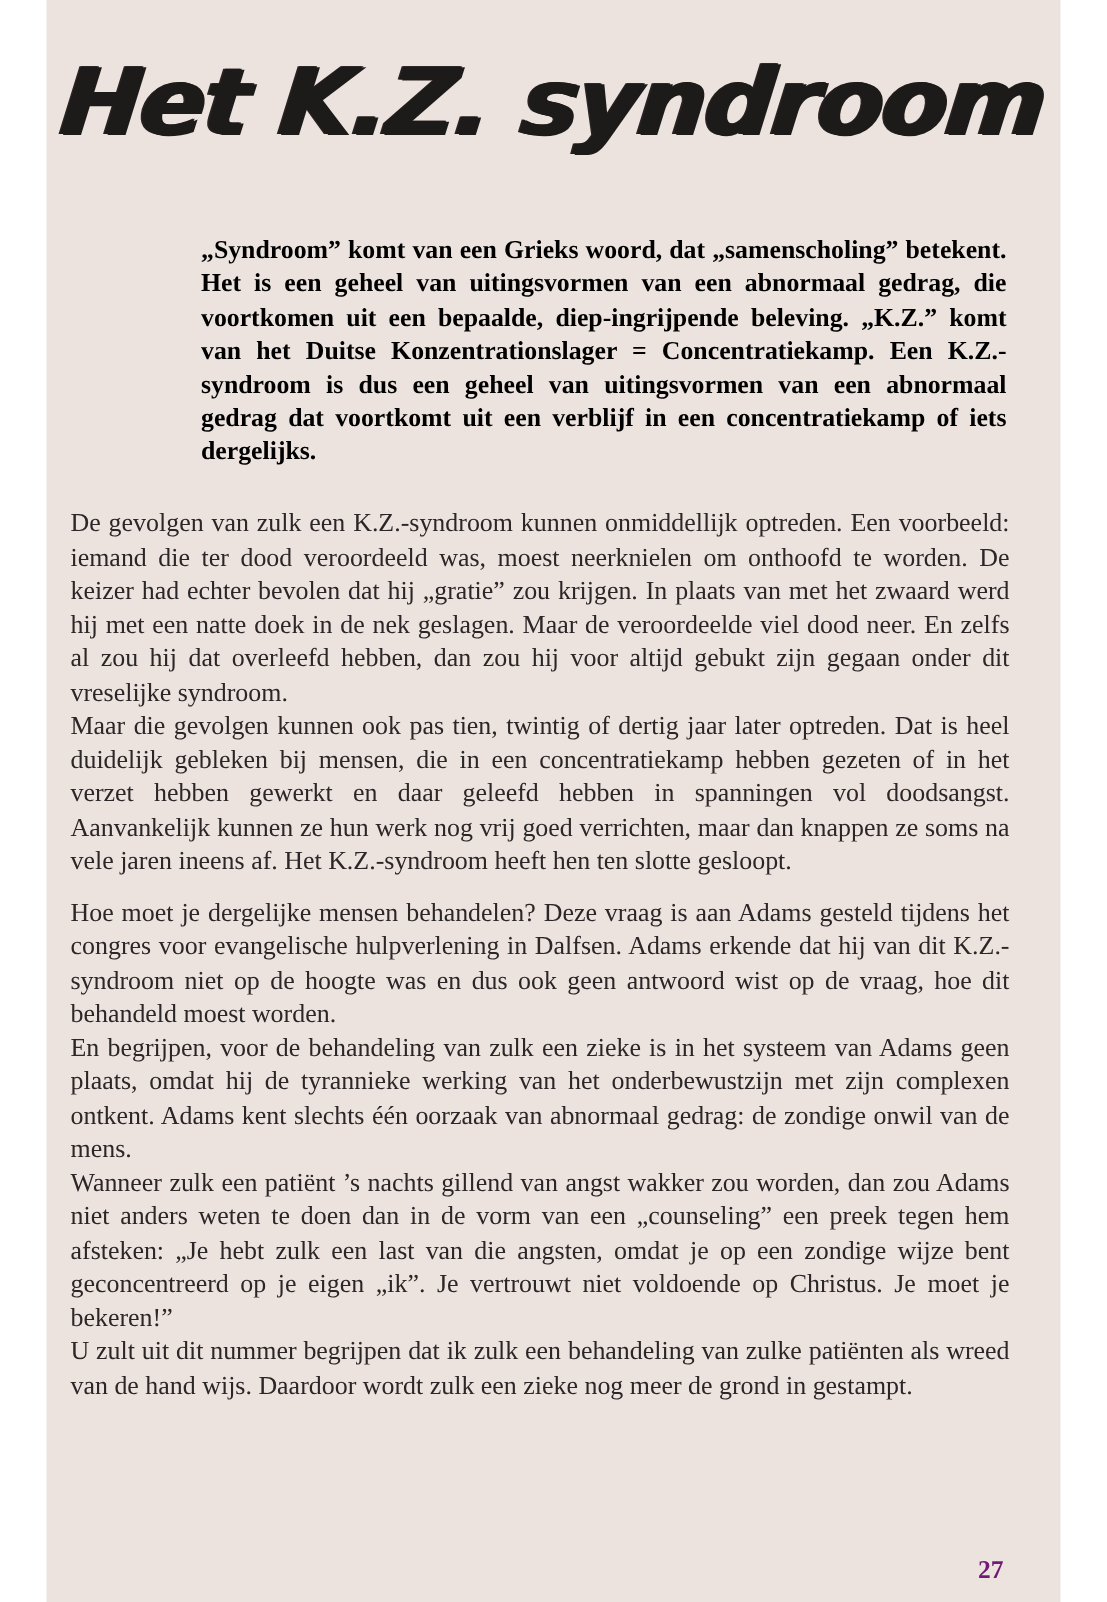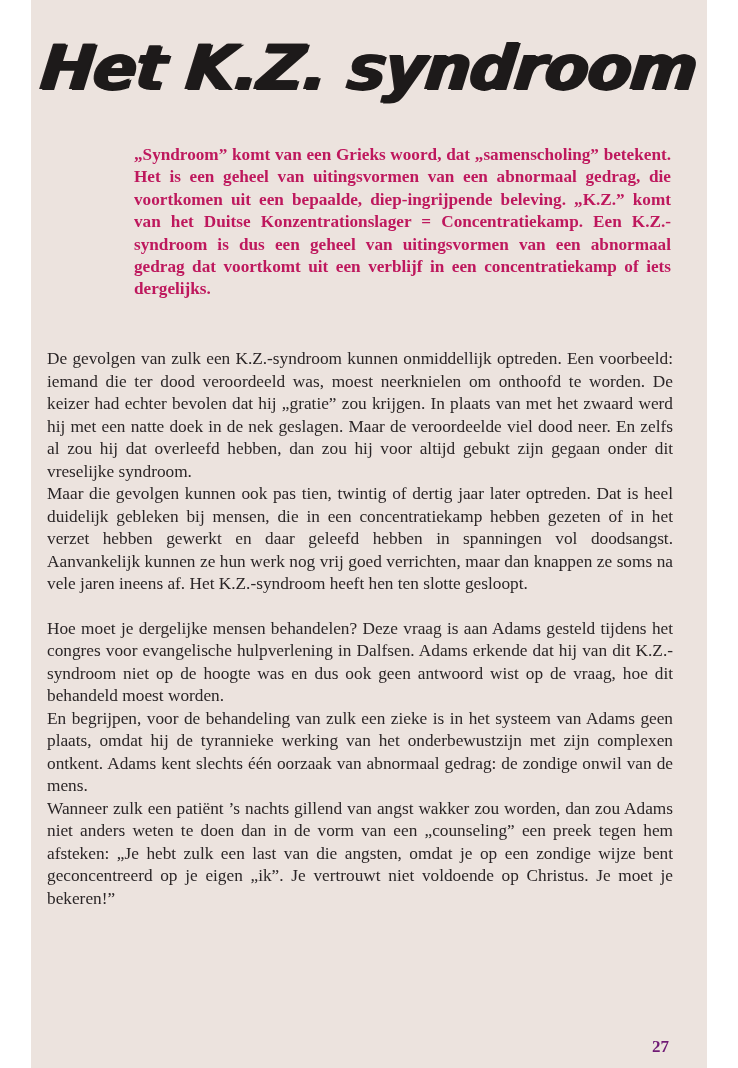--- a/index.html
+++ b/index.html
@@ -26,41 +26,41 @@
     letter-spacing: -1px;
     color: #1d1a1a;
     line-height: 80px;
     white-space: nowrap;
     transform: scaleX(1.03) skewX(-6deg);
     transform-origin: left center;
     text-shadow: 2px 1px 0 #1d1a1a, -1px 0 0 #2a2424;
   }
   .intro {
     position: absolute;
-    left: 103px; top: 144px;
+    left: 103px; top: 156px;
     width: 537px;
     font-family: "Liberation Serif", serif;
     font-weight: bold;
     font-size: 17.2px;
     line-height: 22.4px;
-    color: #be185d;
+    color: #000000;
     text-align: justify;
   }
   .body {
     position: absolute;
     left: 16px; top: 326px;
     width: 626px;
     font-family: "Liberation Serif", serif;
     font-size: 17.3px;
     line-height: 22.5px;
     color: #2b2627;
     text-align: justify;
   }
   .body p { margin: 0; }
-  .body p.gap { margin-top: 22px; }
+  .body p.gap { margin-top: 12px; }
   .page-number {
     position: absolute;
     left: 621px; top: 1037px;
     font-family: "Liberation Serif", serif;
     font-weight: bold;
     font-size: 17px;
     color: #701a75;
   }
 </style>
 </head>
@@ -70,16 +70,17 @@
   <div class="title">Het K.Z. syndroom</div>
 
   <div class="intro">„Syndroom” komt van een Grieks woord, dat „samenscholing” betekent. Het is een geheel van uitingsvormen van een abnormaal gedrag, die voortkomen uit een bepaalde, diep-ingrijpende beleving. „K.Z.” komt van het Duitse Konzentrationslager = Concentratiekamp. Een K.Z.-syndroom is dus een geheel van uitingsvormen van een abnormaal gedrag dat voortkomt uit een verblijf in een concentratiekamp of iets dergelijks.</div>
 
   <div class="body">
     <p class="gap">De gevolgen van zulk een K.Z.-syndroom kunnen onmiddellijk optreden. Een voorbeeld: iemand die ter dood veroordeeld was, moest neerknielen om onthoofd te worden. De keizer had echter bevolen dat hij „gratie” zou krijgen. In plaats van met het zwaard werd hij met een natte doek in de nek geslagen. Maar de veroordeelde viel dood neer. En zelfs al zou hij dat overleefd hebben, dan zou hij voor altijd gebukt zijn gegaan onder dit vreselijke syndroom.</p>
     <p>Maar die gevolgen kunnen ook pas tien, twintig of dertig jaar later optreden. Dat is heel duidelijk gebleken bij mensen, die in een concentratiekamp hebben gezeten of in het verzet hebben gewerkt en daar geleefd hebben in spanningen vol doodsangst. Aanvankelijk kunnen ze hun werk nog vrij goed verrichten, maar dan knappen ze soms na vele jaren ineens af. Het K.Z.-syndroom heeft hen ten slotte gesloopt.</p>
     <p class="gap">Hoe moet je dergelijke mensen behandelen? Deze vraag is aan Adams gesteld tijdens het congres voor evangelische hulpverlening in Dalfsen. Adams erkende dat hij van dit K.Z.-syndroom niet op de hoogte was en dus ook geen antwoord wist op de vraag, hoe dit behandeld moest worden.</p>
     <p>En begrijpen, voor de behandeling van zulk een zieke is in het systeem van Adams geen plaats, omdat hij de tyrannieke werking van het onderbewustzijn met zijn complexen ontkent. Adams kent slechts één oorzaak van abnormaal gedrag: de zondige onwil van de mens.</p>
     <p>Wanneer zulk een patiënt ’s nachts gillend van angst wakker zou worden, dan zou Adams niet anders weten te doen dan in de vorm van een „counseling” een preek tegen hem afsteken: „Je hebt zulk een last van die angsten, omdat je op een zondige wijze bent geconcentreerd op je eigen „ik”. Je vertrouwt niet voldoende op Christus. Je moet je bekeren!”</p>
+    <p>U zult uit dit nummer begrijpen dat ik zulk een behandeling van zulke patiënten als wreed van de hand wijs. Daardoor wordt zulk een zieke nog meer de grond in gestampt.</p>
   </div>
 
   <div class="page-number">27</div>
 </div>
 
 </body></html>

